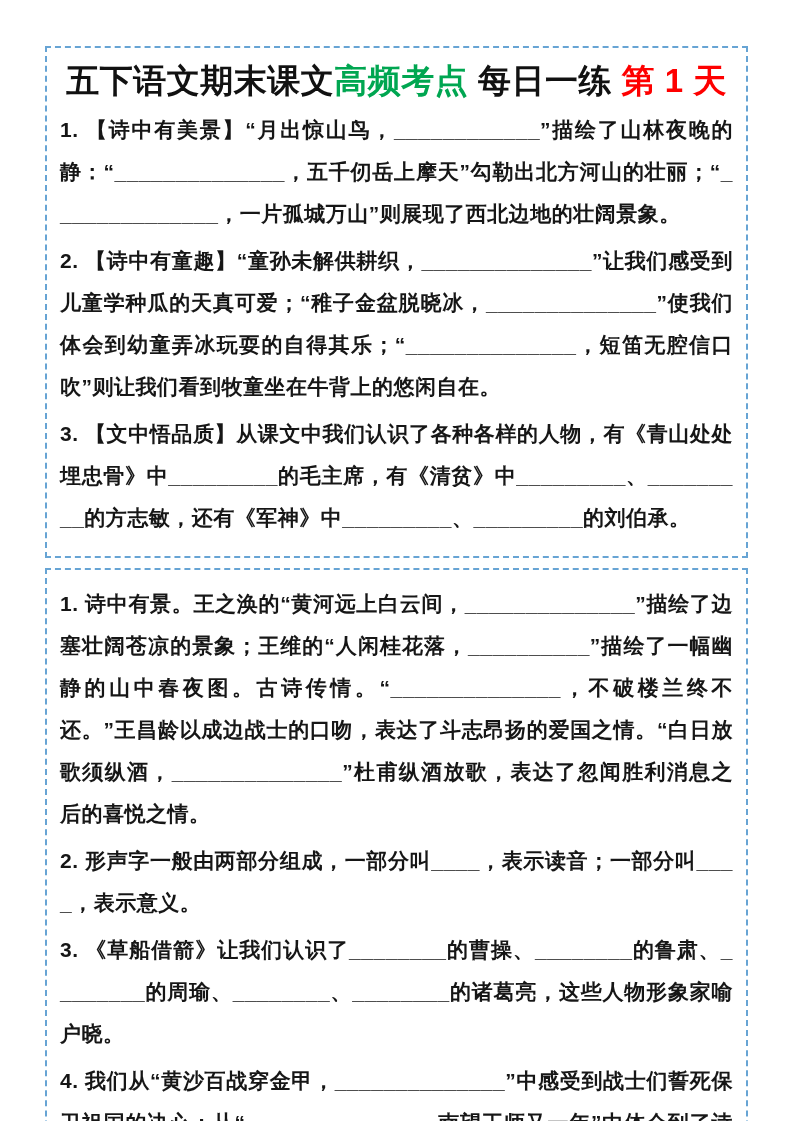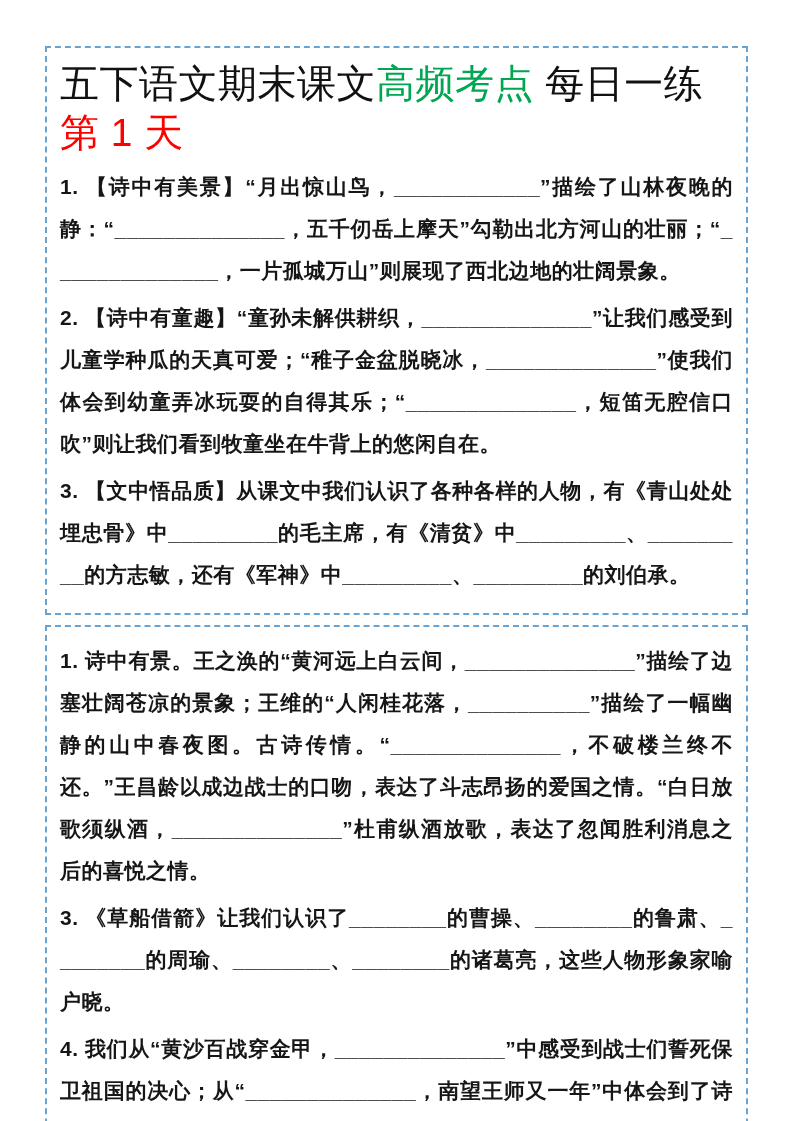--- a/index.html
+++ b/index.html
@@ -21,23 +21,24 @@
   .card {
     box-sizing: border-box;
     width: 703px;
     border: 2px dashed #67a4d4;
     background: #ffffff;
     padding: 8px 13px 12px 13px;
     margin-bottom: 10px;
   }
   .card-title {
     margin: 4px 0 8px 0;
-    font-size: 39px;
+    text-align: center;
+    font-size: 33px;
     line-height: 1.25;
-    font-weight: 400;
+    font-weight: 700;
     color: #111111;
     letter-spacing: 0.5px;
   }
   .card-title span { white-space: pre-wrap; }
   .t-green { color: #00a651; }
   .t-red   { color: #fe0000; }
   .question {
     margin: 5px 0 5px 0;
     font-size: 21px;
     line-height: 2.0;
@@ -55,17 +56,18 @@
 
   <section class="card">
     <h1 class="card-title"><span>五下语文期末课文</span><span class="t-green">高频考点</span><span> 每日一练 </span><span class="t-red">第 1 天</span></h1>
     <p class="question">1. 【诗中有美景】“月出惊山鸟，____________”描绘了山林夜晚的静：“______________，五千仞岳上摩天”勾勒出北方河山的壮丽；“______________，一片孤城万山”则展现了西北边地的壮阔景象。</p>
     <p class="question">2. 【诗中有童趣】“童孙未解供耕织，______________”让我们感受到儿童学种瓜的天真可爱；“稚子金盆脱晓冰，______________”使我们体会到幼童弄冰玩耍的自得其乐；“______________，短笛无腔信口吹”则让我们看到牧童坐在牛背上的悠闲自在。</p>
     <p class="question">3. 【文中悟品质】从课文中我们认识了各种各样的人物，有《青山处处埋忠骨》中_________的毛主席，有《清贫》中_________、_________的方志敏，还有《军神》中_________、_________的刘伯承。</p>
   </section>
 
   <section class="card">
     <p class="question">1. 诗中有景。王之涣的“黄河远上白云间，______________”描绘了边塞壮阔苍凉的景象；王维的“人闲桂花落，__________”描绘了一幅幽静的山中春夜图。古诗传情。“______________，不破楼兰终不还。”王昌龄以成边战士的口吻，表达了斗志昂扬的爱国之情。“白日放歌须纵酒，______________”杜甫纵酒放歌，表达了忽闻胜利消息之后的喜悦之情。</p>
+    <p class="question">2. 形声字一般由两部分组成，一部分叫____，表示读音；一部分叫____，表示意义。</p>
     <p class="question">3. 《草船借箭》让我们认识了________的曹操、________的鲁肃、________的周瑜、________、________的诸葛亮，这些人物形象家喻户晓。</p>
     <p class="question">4. 我们从“黄沙百战穿金甲，______________”中感受到战士们誓死保卫祖国的决心；从“______________，南望王师又一年”中体会到了诗人对南宋统治集团的不满与失望;从“剑外忽传收蓟北，______________”中体会到诗人听到官军收复失地的消息后的________的心情。</p>
   </section>
 
 </div>
 
 </body></html>

